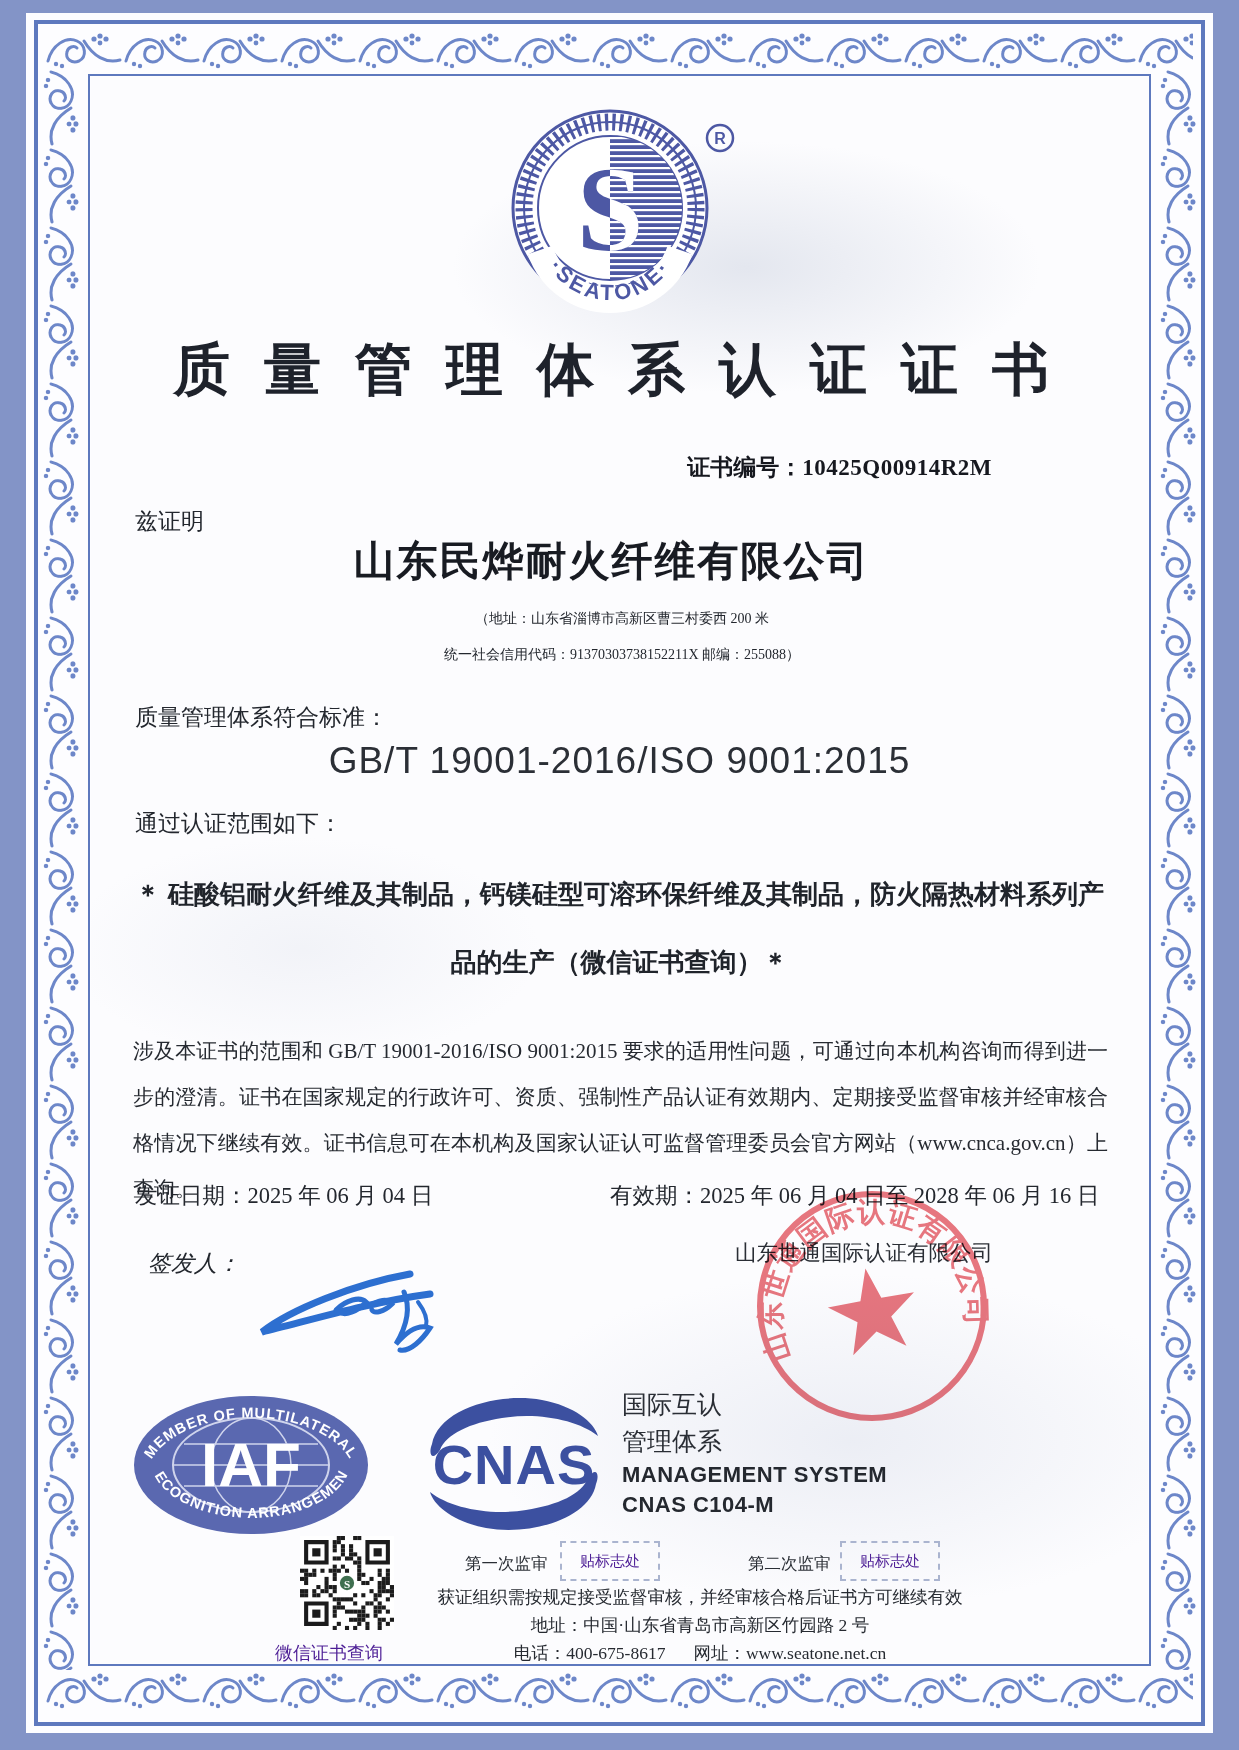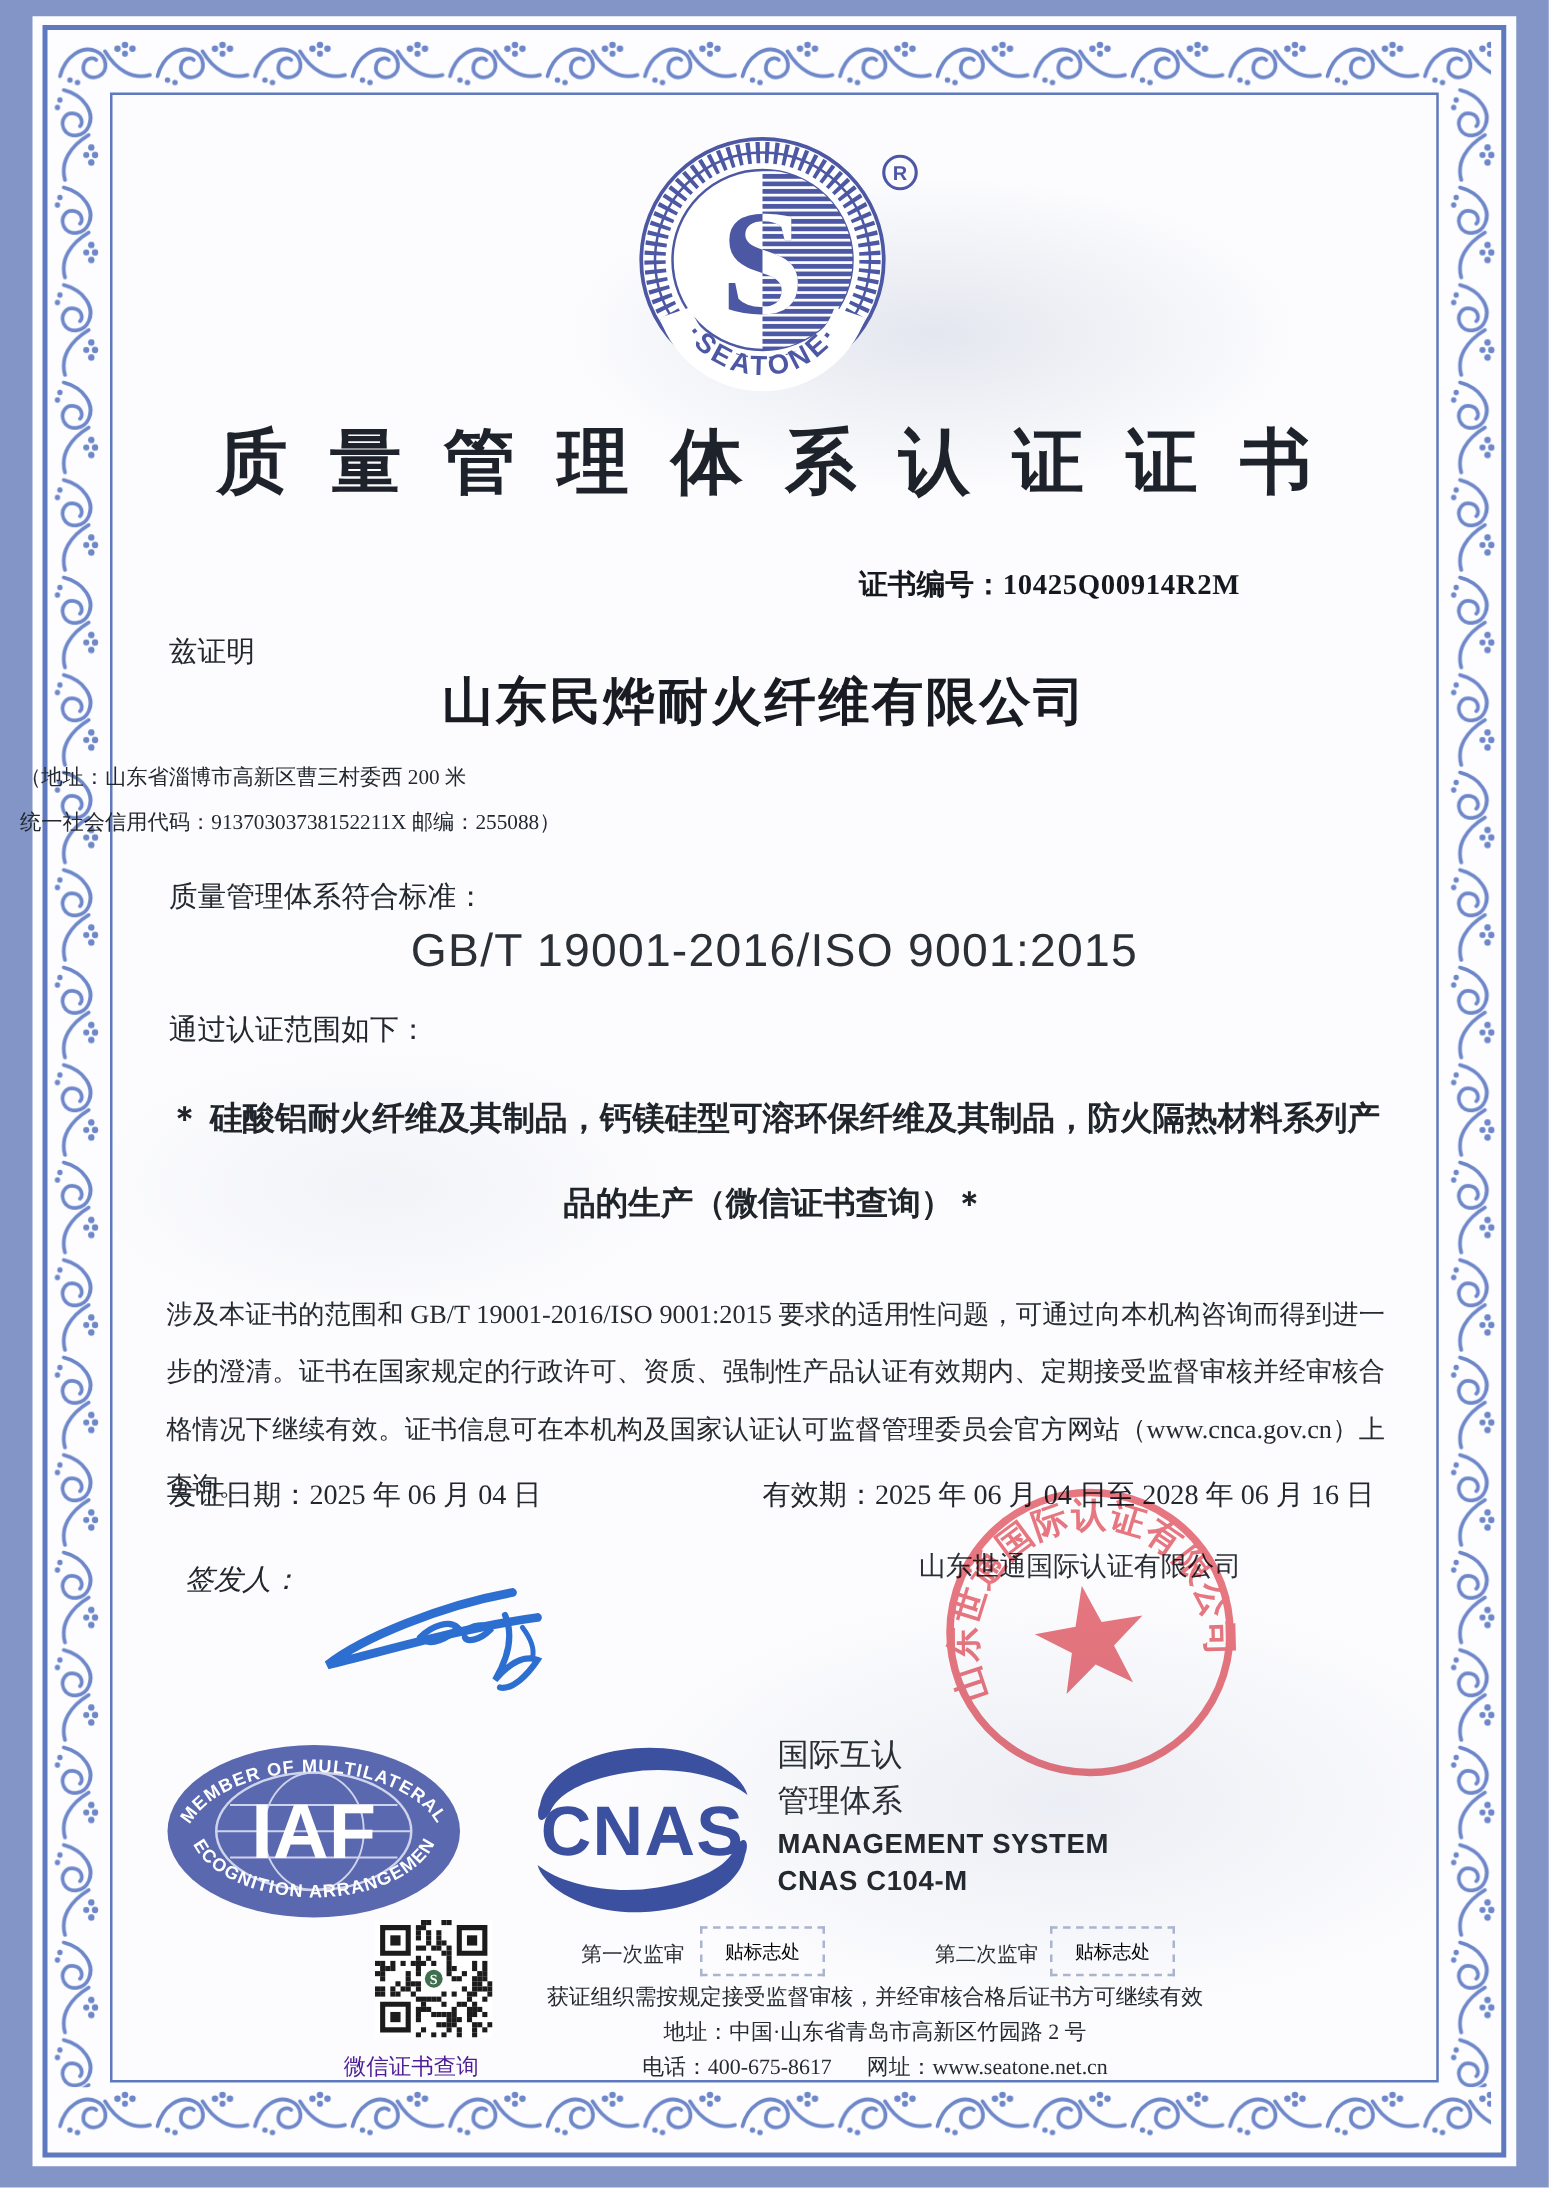--- a/index.html
+++ b/index.html
@@ -18,21 +18,21 @@
        #fcfcfe;}
   .strip{position:absolute;}
   
   .title{left:0;right:0;top:332px;text-align:center;font-size:57px;font-weight:700;
          letter-spacing:34px;padding-left:17px;color:#1e222b;}
   .certno{right:247px;top:452px;font-size:23px;font-weight:700;color:#16181f;}
   .certno .num{font-family:"Liberation Serif",serif;letter-spacing:.5px;}
   .lbl{font-size:23px;color:#23272e;}
   .certify{left:135px;top:506px;}
   .company{left:0;right:16px;top:534px;text-align:center;font-size:41px;font-weight:700;color:#181b22;letter-spacing:2px;}
-  .addr{left:16px;right:0;text-align:left;font-size:17px;color:#23272e;}
+  .addr{left:5px;right:0;text-align:center;font-size:14px;color:#23272e;}
   .addr1{top:610px;} .addr2{top:646px;}
   .stdlabel{left:135px;top:702px;}
   .stdcode{left:0;right:0;top:740px;text-align:center;font-size:37px;color:#2b2f36;
            font-family:"Liberation Sans","DejaVu Sans",sans-serif;font-weight:500;letter-spacing:1px;}
   .scopelabel{left:135px;top:808px;}
   .scope{left:0;right:0;top:860px;text-align:center;font-size:26px;font-weight:700;line-height:68px;
          font-family:"Liberation Sans","DejaVu Sans",sans-serif;color:#20242b;}
   .legal{left:133px;width:975px;top:1028px;font-size:21px;line-height:46px;text-align:justify;color:#262a31;}
   .dates{top:1180px;font-size:22.5px;color:#23272e;}
   .issue{left:135px;} .valid{left:610px;}
@@ -41,21 +41,21 @@
   .sig{left:252px;top:1262px;z-index:2;}
   .stamp{left:752px;top:1186px;z-index:3;opacity:.85;mix-blend-mode:multiply;}
   
   .cnastext{left:622px;top:1386px;line-height:37px;font-size:25px;color:#2a2e35;
             font-family:"Liberation Sans","DejaVu Sans",sans-serif;}
   .cnastext .en{font-weight:700;font-size:22px;line-height:30px;letter-spacing:.5px;color:#24282f;}
   .qrcap{left:275px;width:145px;top:1641px;text-align:left;font-size:18px;color:#4c1d95;}
   .foot{font-size:16.5px;color:#2a2e35;font-family:"Liberation Sans","DejaVu Sans",sans-serif;}
   .audit1{left:465px;top:1553px;} .audit2{left:748px;top:1553px;}
   .stickerbox{top:1541px;width:96px;height:36px;border:2px dashed #aab4cf;display:flex;
-              align-items:center;justify-content:center;font-size:15px;color:#000000;
+              align-items:center;justify-content:center;font-size:15px;color:#4c1d95;
               font-family:"Liberation Sans","DejaVu Sans",sans-serif;}
   .box1{left:560px;} .box2{left:840px;}
   .centerline{left:330px;width:740px;text-align:center;color:#262a31;}
   .notice{top:1585px;font-size:17.5px;}
   .address{top:1613px;font-size:17.5px;}
   .phone{top:1641px;font-size:17.5px;}
   .phone span{margin:0 14px;}
 </style>
 </head>
 <body>

